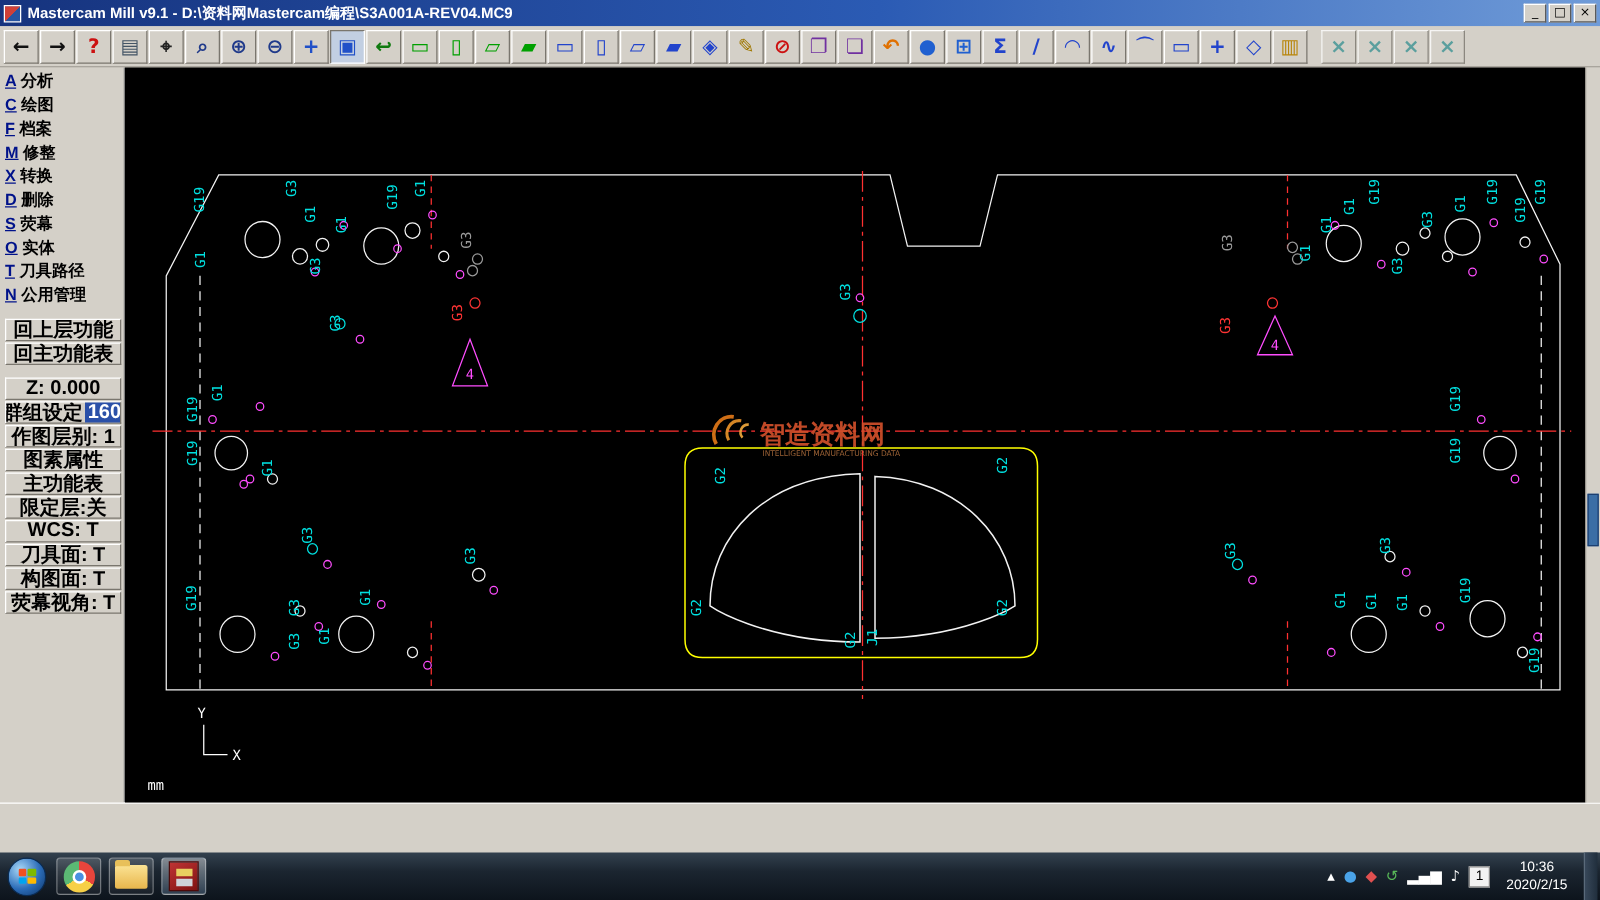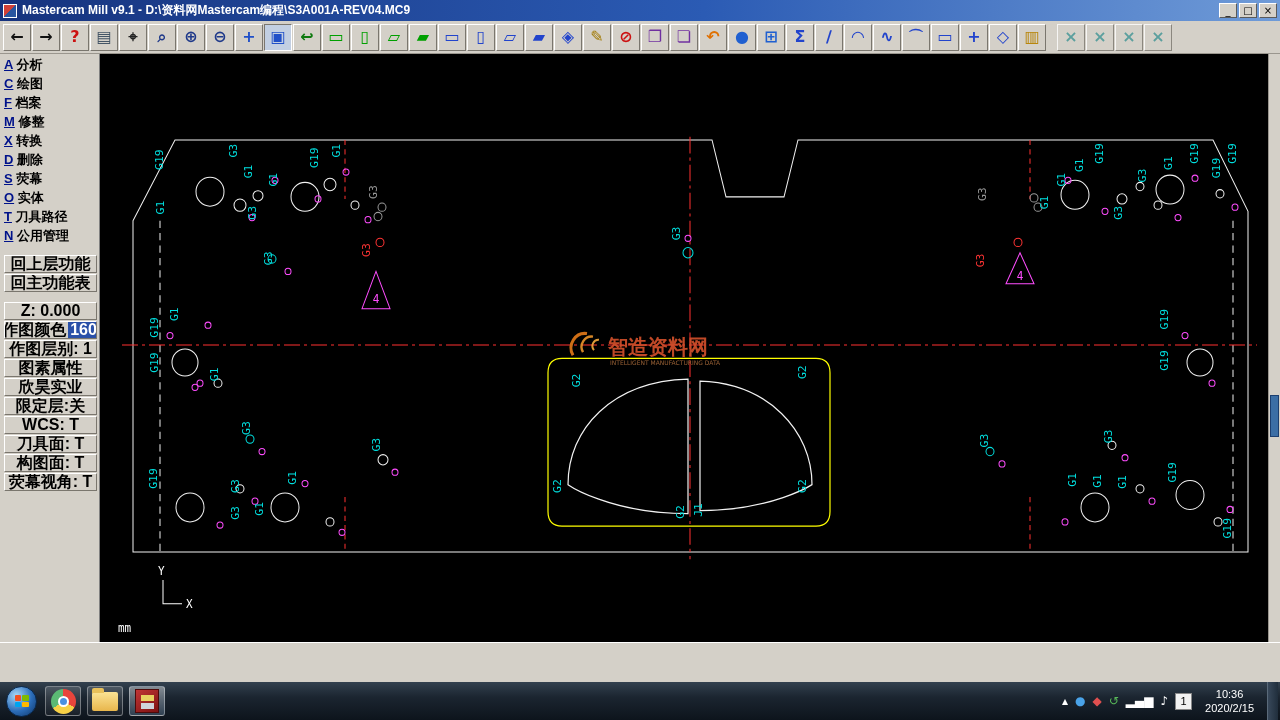--- a/index.html
+++ b/index.html
@@ -248,31 +248,31 @@
       <div>
           <div class="sbtn">回上层功能</div>
           <div class="sbtn">回主功能表</div>
         </div>
       <div class="sidebar-gap"></div>
       <div>
           <div class="sbtn">
             <span>Z:   0.000</span>
           </div>
           <div class="sbtn">
-            <span>作图颜色</span>
+            <span>群组设定</span>
             <span class="val hl">160</span>
           </div>
           <div class="sbtn">
             <span>作图层别: 1</span>
           </div>
           <div class="sbtn">
             <span>图素属性</span>
           </div>
           <div class="sbtn">
-            <span>欣昊实业</span>
+            <span>主功能表</span>
           </div>
           <div class="sbtn">
             <span>限定层:关</span>
           </div>
           <div class="sbtn">
             <span>WCS:   T</span>
           </div>
           <div class="sbtn">
             <span>刀具面: T</span>
           </div>

